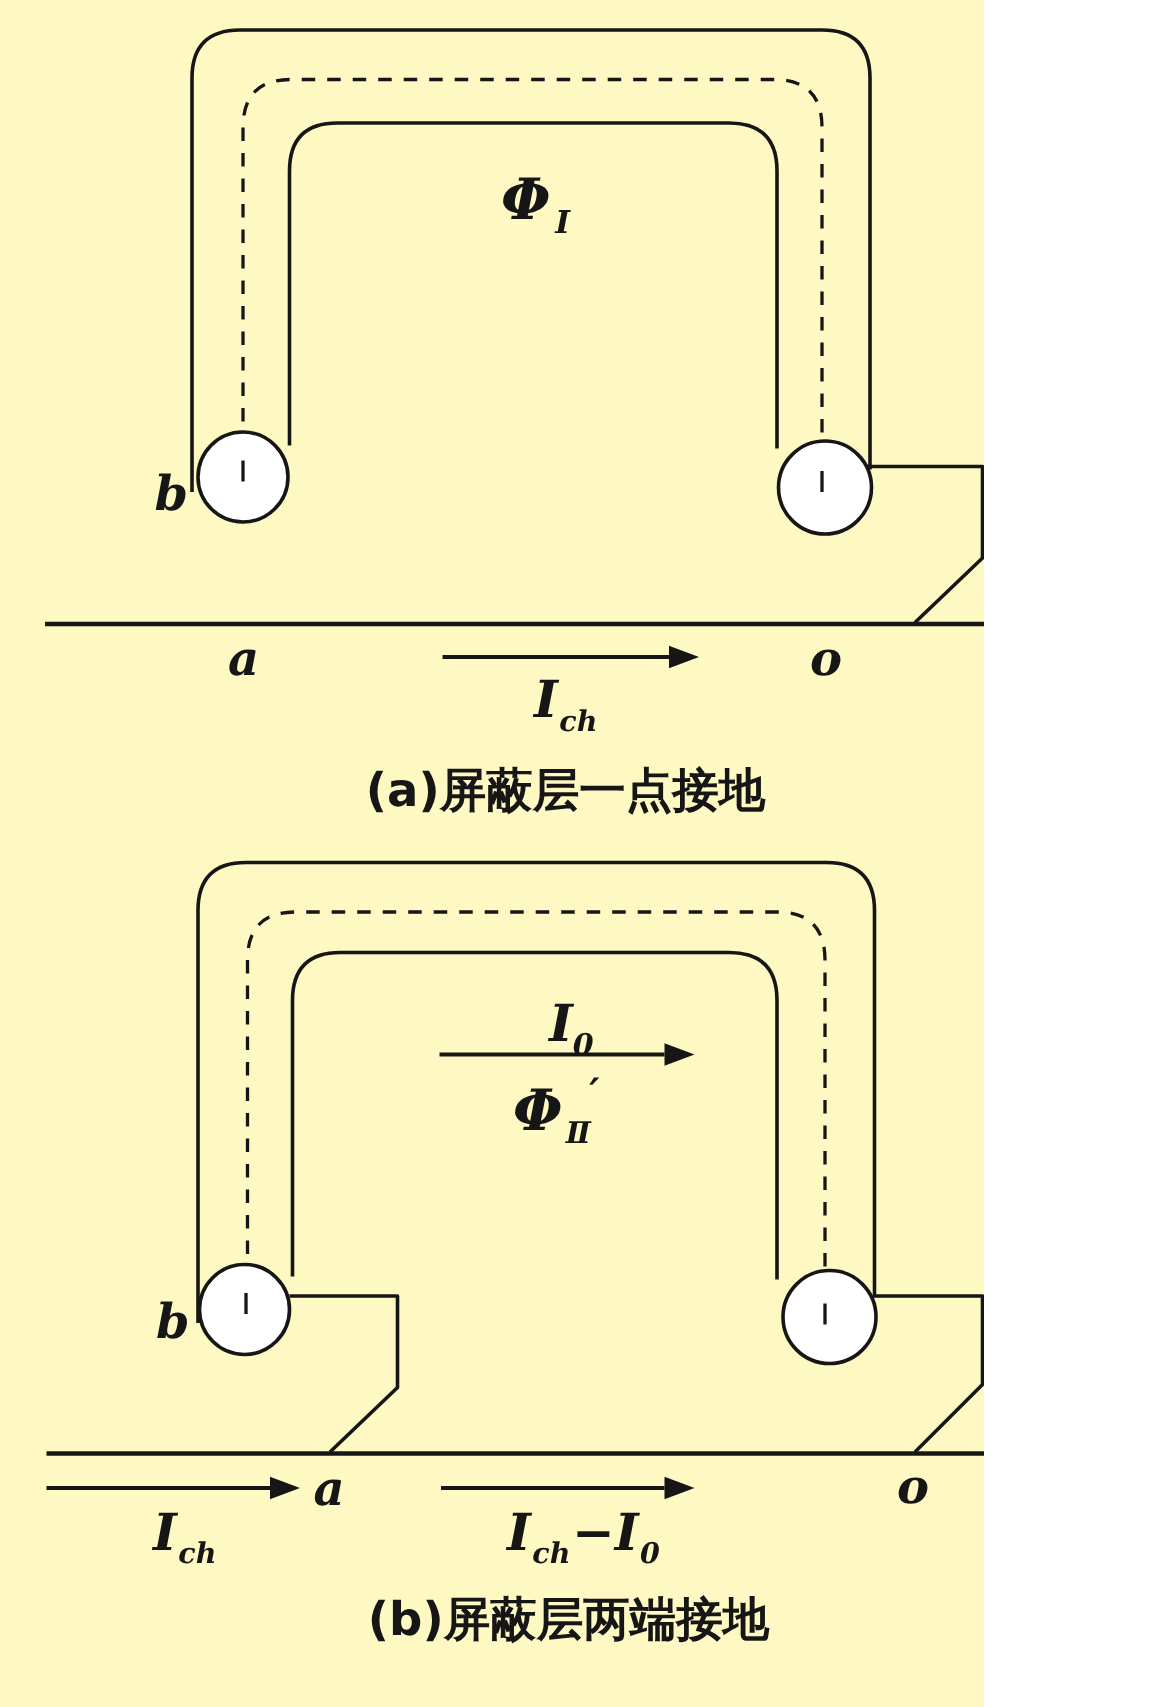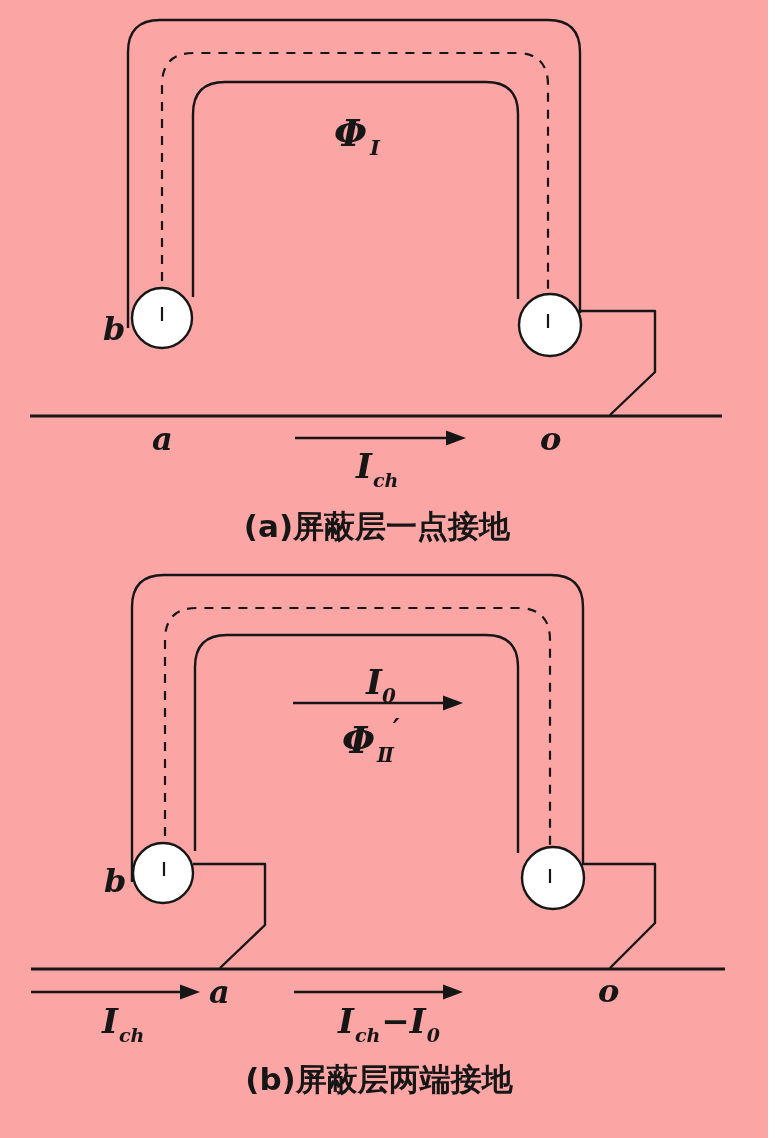--- a/index.html
+++ b/index.html
@@ -2,23 +2,23 @@
 <html><head>
 <meta charset="utf-8">
 <style>
   html, body {
     margin: 0;
     padding: 0;
     background: #ffffff;
   }
   .page {
     position: relative;
-    width: 768px;
+    width: 656px;
     height: 1138px;
-    background: #fca5a5;
+    background: #fef9c3;
     overflow: hidden;
   }
   svg { display: block; }
   .stroke {
     fill: none;
     stroke: #161616;
     stroke-width: 2.4;
     stroke-linecap: butt;
     stroke-linejoin: round;
   }

